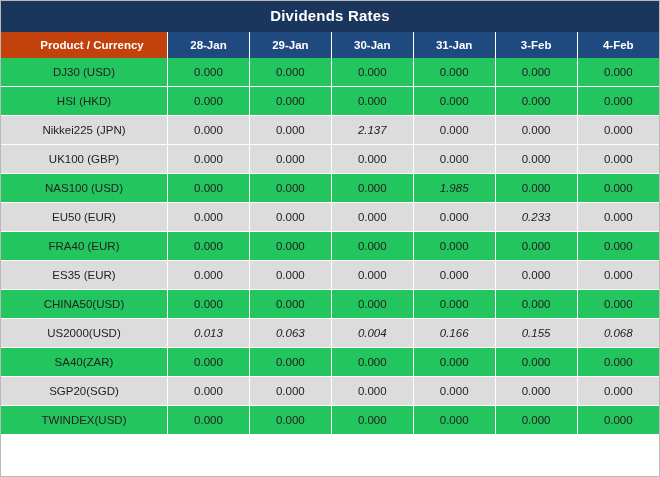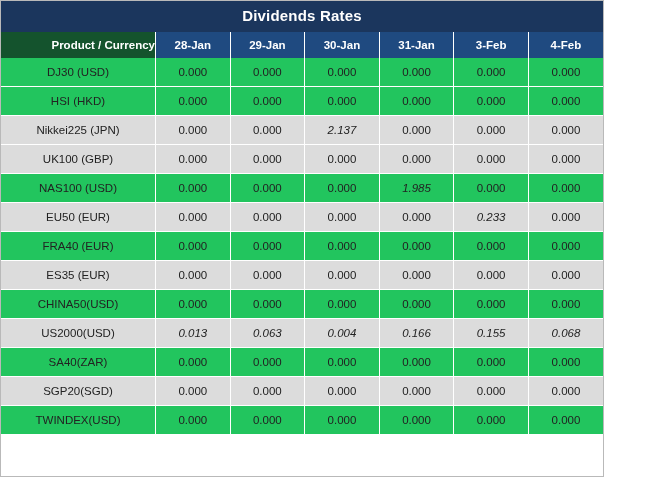--- a/index.html
+++ b/index.html
@@ -7,21 +7,21 @@
     padding: 0;
   }
   body {
     width: 660px;
     height: 477px;
     background: #ffffff;
     font-family: "Liberation Sans", sans-serif;
     overflow: hidden;
   }
   .widget {
-    width: 604px;
+    width: 660px;
     height: 477px;
     box-sizing: border-box;
     border: 1px solid #b9b9b9;
     display: flex;
     flex-direction: column;
     background: #ffffff;
   }
   .title-bar {
     background: #1b365d;
     color: #ffffff;
@@ -41,23 +41,23 @@
     background: #1f4a80;
     color: #ffffff;
     font-size: 11.5px;
     font-weight: bold;
     height: 26px;
     padding: 0;
     border-right: 1px solid #ffffff;
     text-align: center;
   }
   table.rates th.corner {
-    text-align: right;
-    padding-left: 4px;
-    background: #14532d;
+    text-align: center;
+    padding-left: 16px;
+    background: #c2410c;
   }
   table.rates th:last-child {
     border-right: none;
     margin-top: 24px;
   }
   table.rates td {
     font-size: 11.5px;
     color: #222222;
     height: 28px;
     padding: 0;

